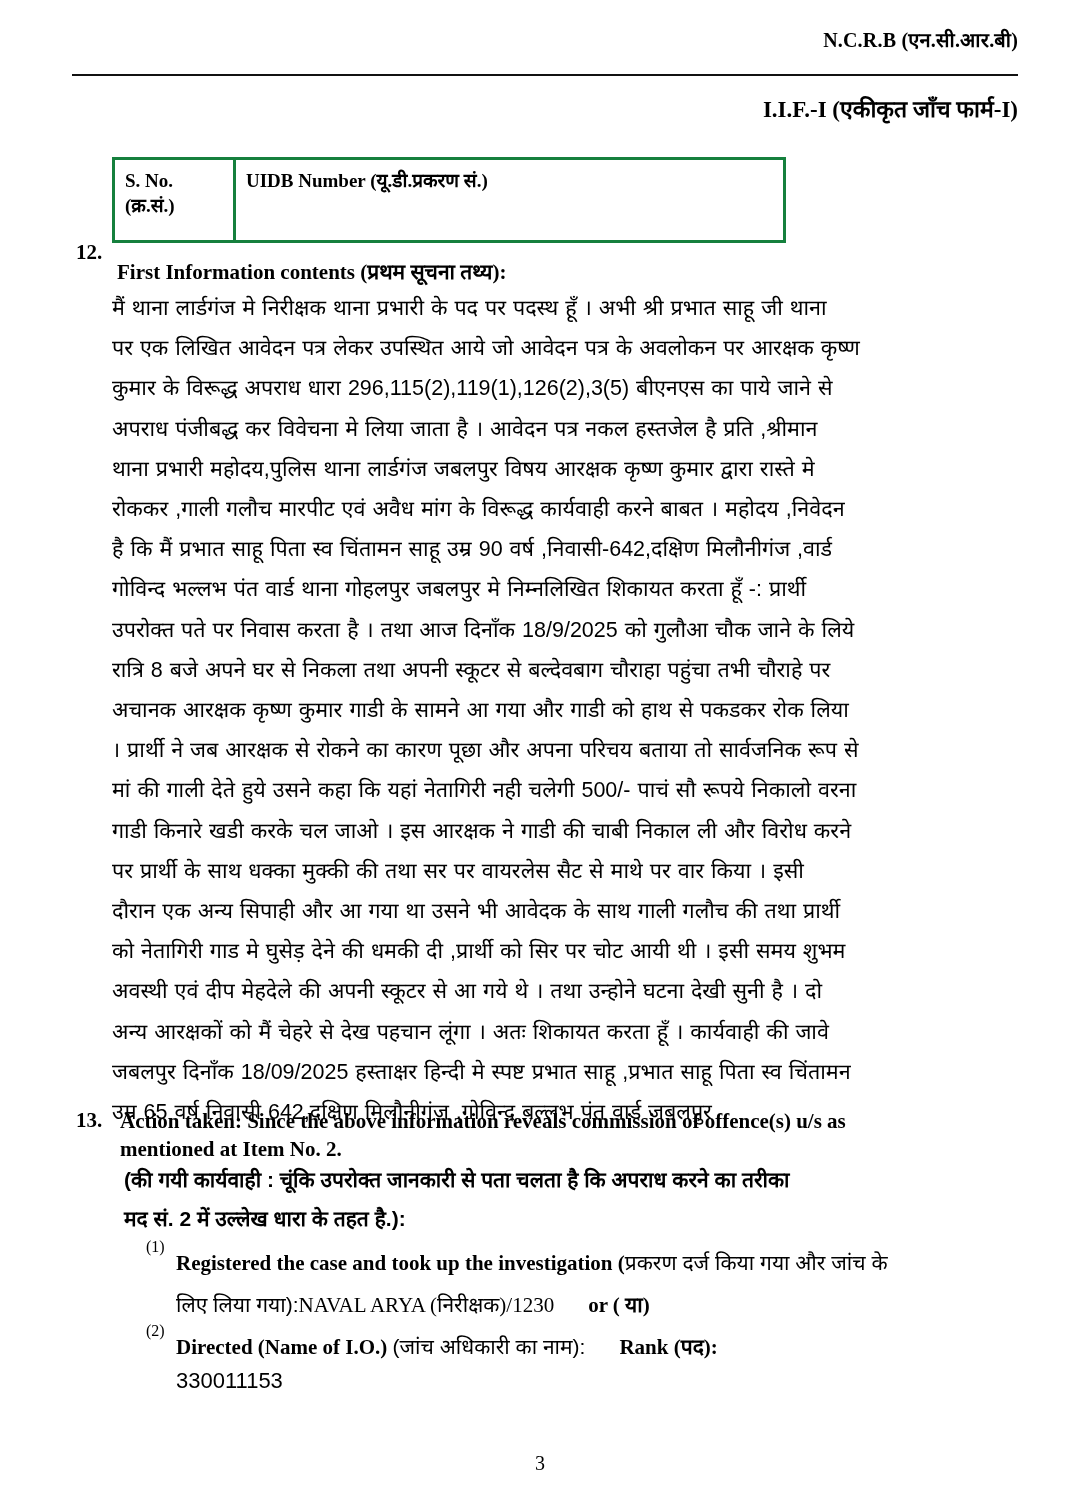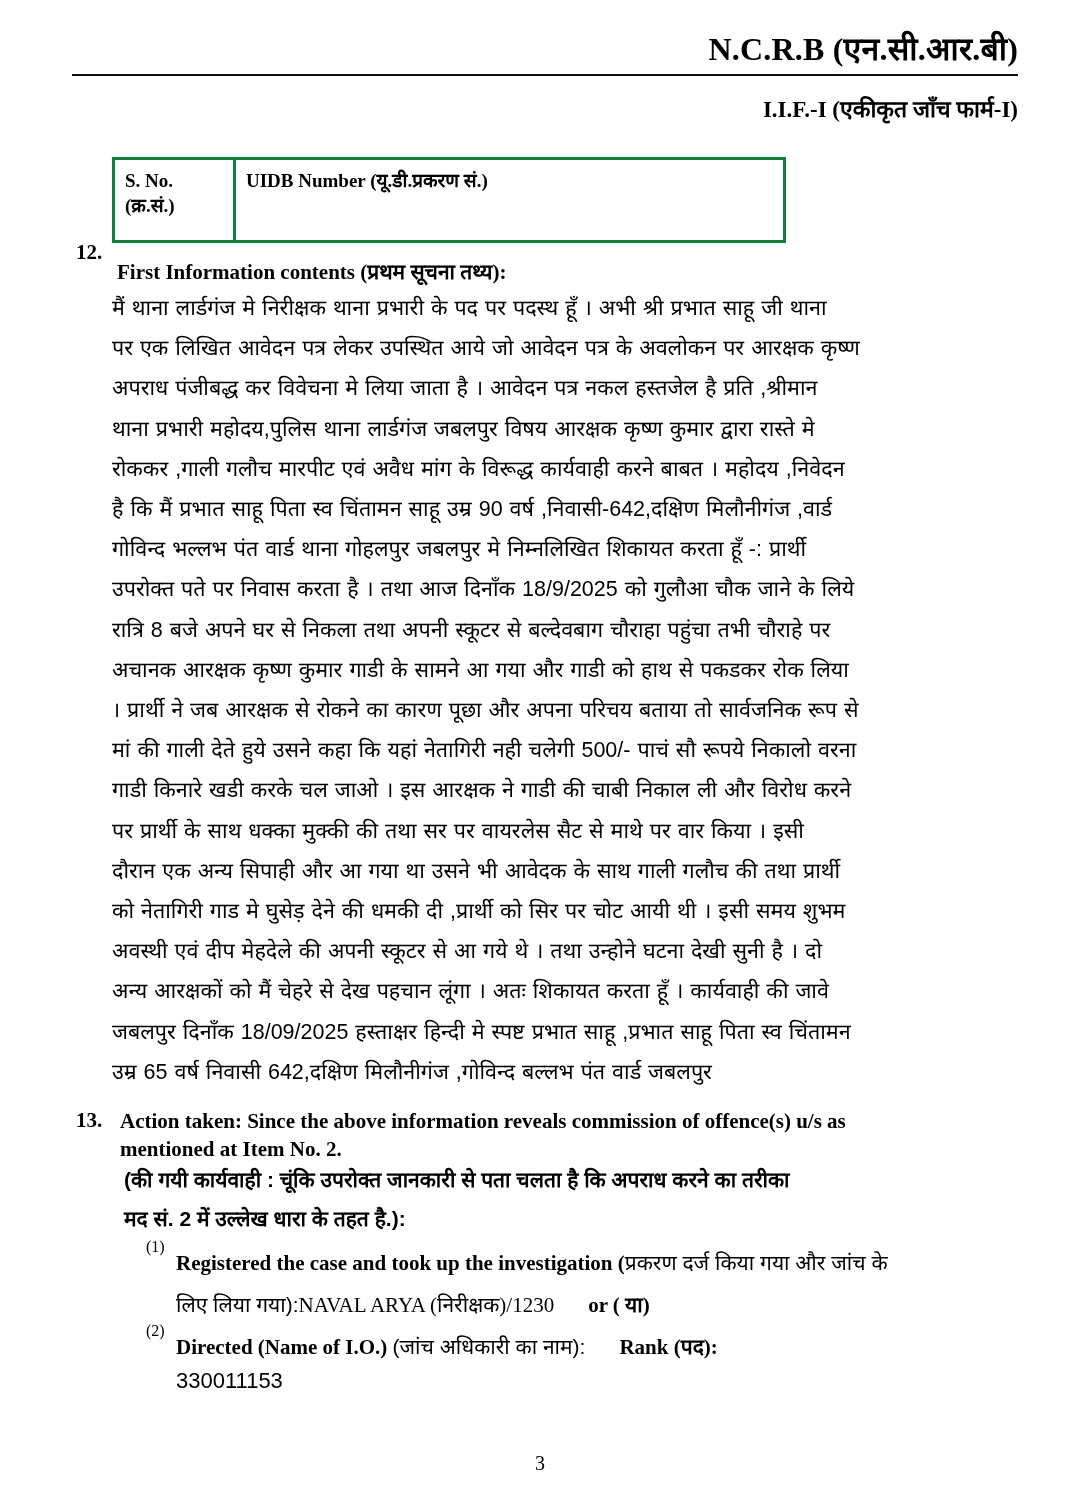--- a/index.html
+++ b/index.html
@@ -20,21 +20,21 @@
     position: absolute;
     inset: 0;
     padding: 0;
   }
 
   
   .hdr-ncrb {
     position: absolute;
     top: 26px;
     right: 62px;
-    font-size: 32px;
+    font-size: 20px;
     font-weight: bold;
     letter-spacing: 0.2px;
     white-space: nowrap;
   }
   .hdr-rule {
     position: absolute;
     left: 72px;
     top: 74px;
     width: 946px;
     height: 0;
@@ -209,20 +209,21 @@
     </tr>
   </tbody>
     </table>
 
   <div class="item12-num">12.</div>
   <div class="item12-title">First Information contents (प्रथम सूचना तथ्य):</div>
 
   <div class="fir-body">
     <span class="ln">मैं थाना लार्डगंज मे निरीक्षक थाना प्रभारी के पद पर पदस्थ हूँ । अभी श्री प्रभात साहू जी थाना</span>
     <span class="ln">पर एक लिखित आवेदन पत्र लेकर उपस्थित आये जो आवेदन पत्र के अवलोकन पर आरक्षक कृष्ण</span>
+    <span class="ln">कुमार के विरूद्ध अपराध धारा 296,115(2),119(1),126(2),3(5) बीएनएस का पाये जाने से</span>
     <span class="ln">अपराध पंजीबद्ध कर विवेचना मे लिया जाता है । आवेदन पत्र नकल हस्तजेल है प्रति ,श्रीमान</span>
     <span class="ln">थाना प्रभारी महोदय,पुलिस थाना लार्डगंज जबलपुर विषय आरक्षक कृष्ण कुमार द्वारा रास्ते मे</span>
     <span class="ln">रोककर ,गाली गलौच मारपीट एवं अवैध मांग के विरूद्ध कार्यवाही करने बाबत । महोदय ,निवेदन</span>
     <span class="ln">है कि मैं प्रभात साहू पिता स्व चिंतामन साहू उम्र 90 वर्ष ,निवासी-642,दक्षिण मिलौनीगंज ,वार्ड</span>
     <span class="ln">गोविन्द भल्लभ  पंत वार्ड थाना गोहलपुर जबलपुर मे निम्नलिखित शिकायत करता हूँ -: प्रार्थी</span>
     <span class="ln">उपरोक्त पते पर निवास करता है । तथा आज दिनाँक 18/9/2025 को गुलौआ चौक जाने के लिये</span>
     <span class="ln">रात्रि 8 बजे अपने घर से निकला तथा अपनी स्कूटर से बल्देवबाग चौराहा पहुंचा तभी चौराहे पर</span>
     <span class="ln">अचानक आरक्षक कृष्ण कुमार गाडी के सामने आ गया और गाडी को हाथ से पकडकर रोक लिया</span>
     <span class="ln">। प्रार्थी ने जब आरक्षक से रोकने का कारण पूछा और अपना परिचय बताया तो सार्वजनिक रूप से</span>
     <span class="ln">मां की गाली देते हुये उसने कहा कि यहां नेतागिरी नही चलेगी 500/- पाचं सौ रूपये निकालो वरना</span>

